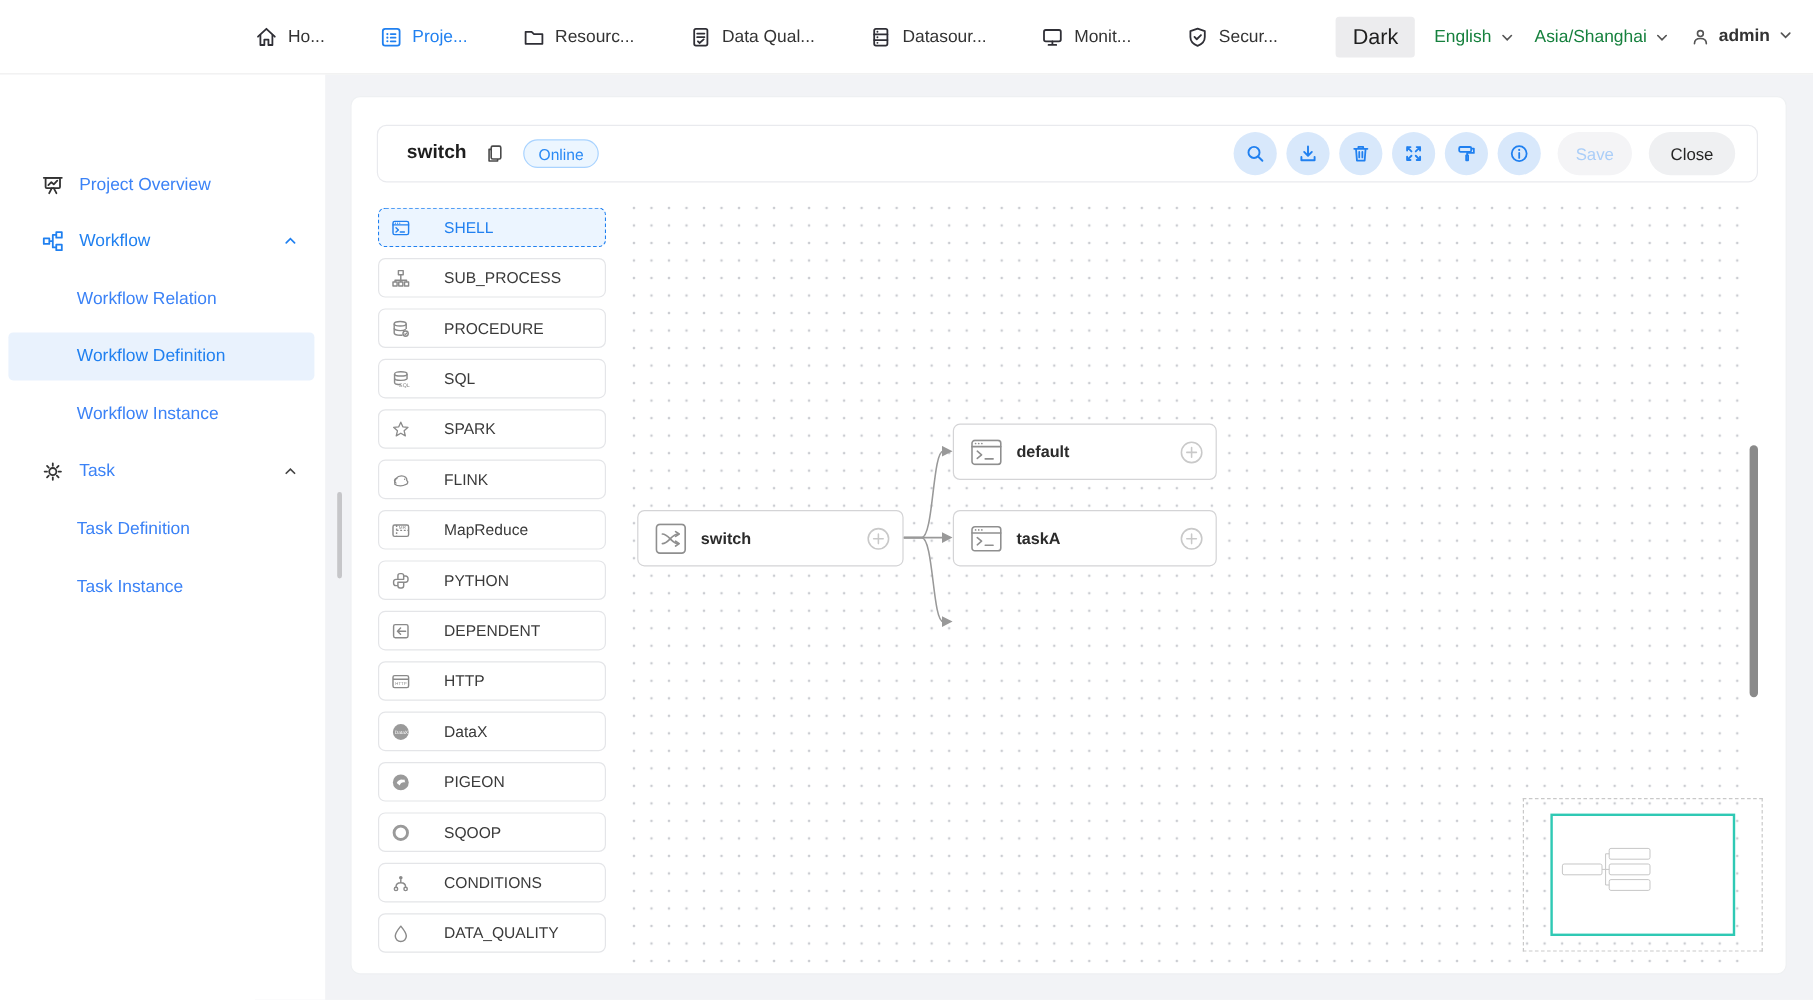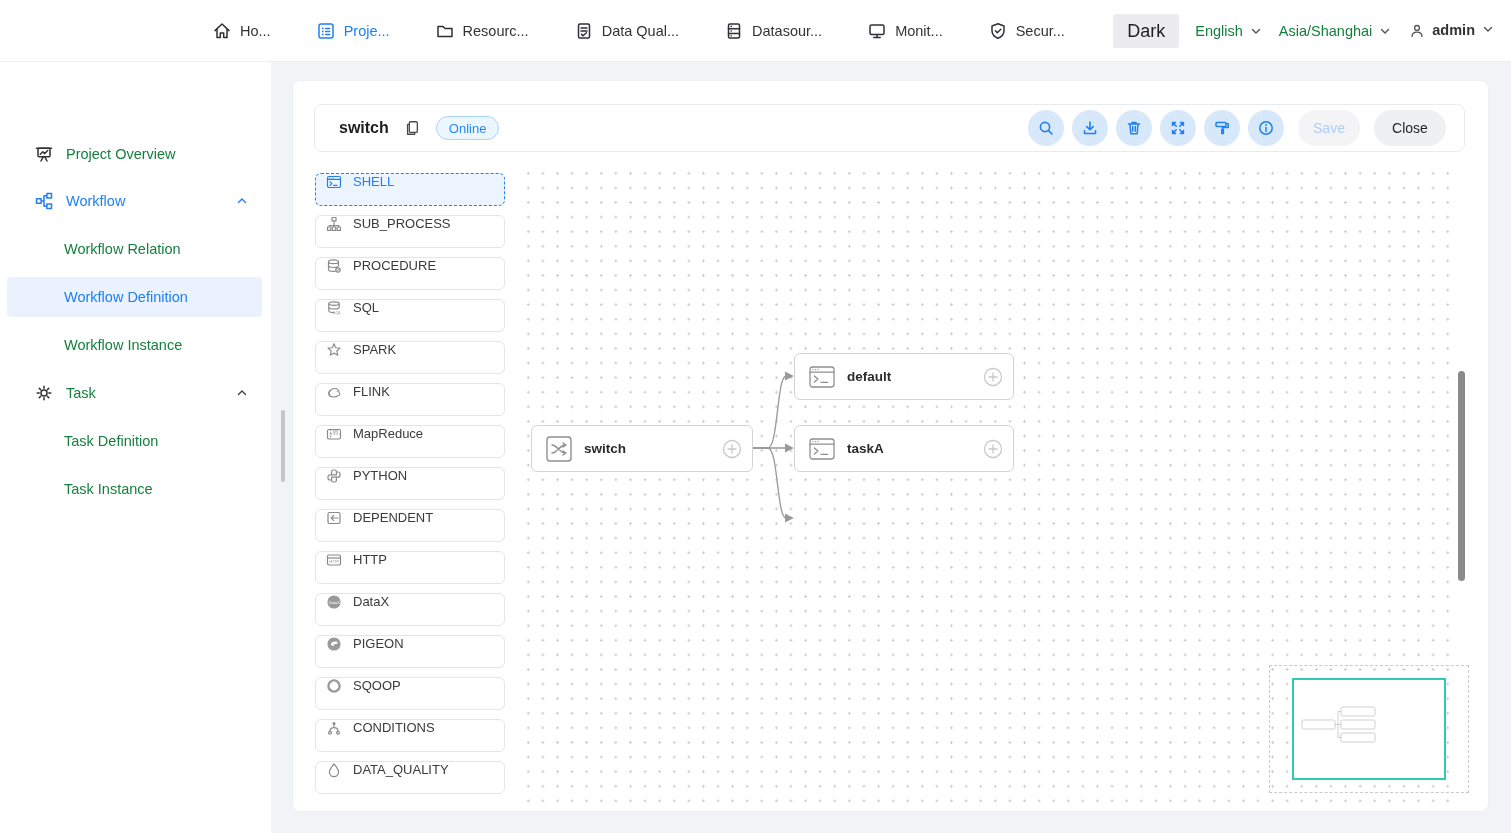--- a/index.html
+++ b/index.html
@@ -20,21 +20,21 @@
   .nav-right { position:absolute; right:16px; top:0; height:62px; display:flex; align-items:center; gap:16px; }
   .theme-btn { height:34px; padding:0 14px; background:#ececee; border-radius:3px; display:flex;
     align-items:center; font-size:18px; color:#1f1f1f; cursor:pointer; }
   .drop { display:flex; align-items:center; gap:6px; font-size:14.5px; color:#15803d; cursor:pointer; }
   .chev { color:#555; display:flex; }
   .user-box { display:flex; align-items:flex-start; gap:6px; font-size:14.5px; font-weight:700; color:#333; cursor:pointer; }
 
   
   .sidebar { position:absolute; left:0; top:62px; width:271px; height:771px; background:#fff; z-index:20; }
   .side-row { position:absolute; left:0; width:271px; height:40px; display:flex; align-items:center;
-    font-size:14.5px; color:#15803d; cursor:pointer; }
+    font-size:14.5px; color:#3b82f6; cursor:pointer; }
   .side-row .sicon { margin-left:34px; margin-right:12px; color:#333; display:flex; }
   .side-row.lvl2 { padding-left:64px; }
   .side-row.blue { color:#2080f0; }
   .side-row.blue .sicon { color:#2080f0; }
   .side-active { position:absolute; left:7px; width:255px; height:40px; background:#e9f2fd; border-radius:4px; }
   .side-chev { position:absolute; right:22px; top:13px; color:#444; }
   .side-chev.blue { color:#2080f0; }
   .side-scrollbar { position:absolute; left:281px; top:410px; width:4px; height:72px; background:#c6c6c9; border-radius:2px; z-index:25; }
 
   
@@ -56,21 +56,21 @@
   .close-btn { width:72px; height:36px; border-radius:18px; background:#eff0f2; color:#262626;
     font-size:14px; border:none; margin-left:6px; cursor:pointer; }
 
   
   .dots { position:absolute; left:228px; top:85px; width:936px; height:640px;
     background-image:radial-gradient(circle,#caccd1 1.2px,transparent 1.3px);
     background-size:14.6px 14.6px; }
 
   .toolbox { position:absolute; left:22px; top:92px; width:190px; }
   .tb-item { position:absolute; left:0; width:190px; height:33px; border:1px solid #e4e5e8; border-radius:6px;
-    background:#fff; display:flex; gap:11px; padding-left:10px;
+    background:#fff; display:flex; align-items:center; gap:28px; padding-left:10px;
     font-size:13px; color:#3a3a3a; cursor:grab; }
   .tb-item .ticon { color:#8a8a8a; display:flex; }
   .tb-item.sel { border:1.5px dashed #2080f0; background:#ecf5ff; color:#2080f0; }
   .tb-item.sel .ticon { color:#2080f0; }
 
   .dag-node { position:absolute; background:#fff; border:1px solid #d4d4d6; border-radius:6px;
     display:flex; align-items:center; cursor:grab; }
   .dag-node .node-ic { margin-left:14px; display:flex; }
   .dag-node .node-label { margin-left:12px; font-size:13.5px; font-weight:700; color:#2b2b2b; }
   .node-plus { position:absolute; right:10px; top:50%; transform:translateY(-50%); color:#c9c9c9; cursor:pointer; display:flex; }

